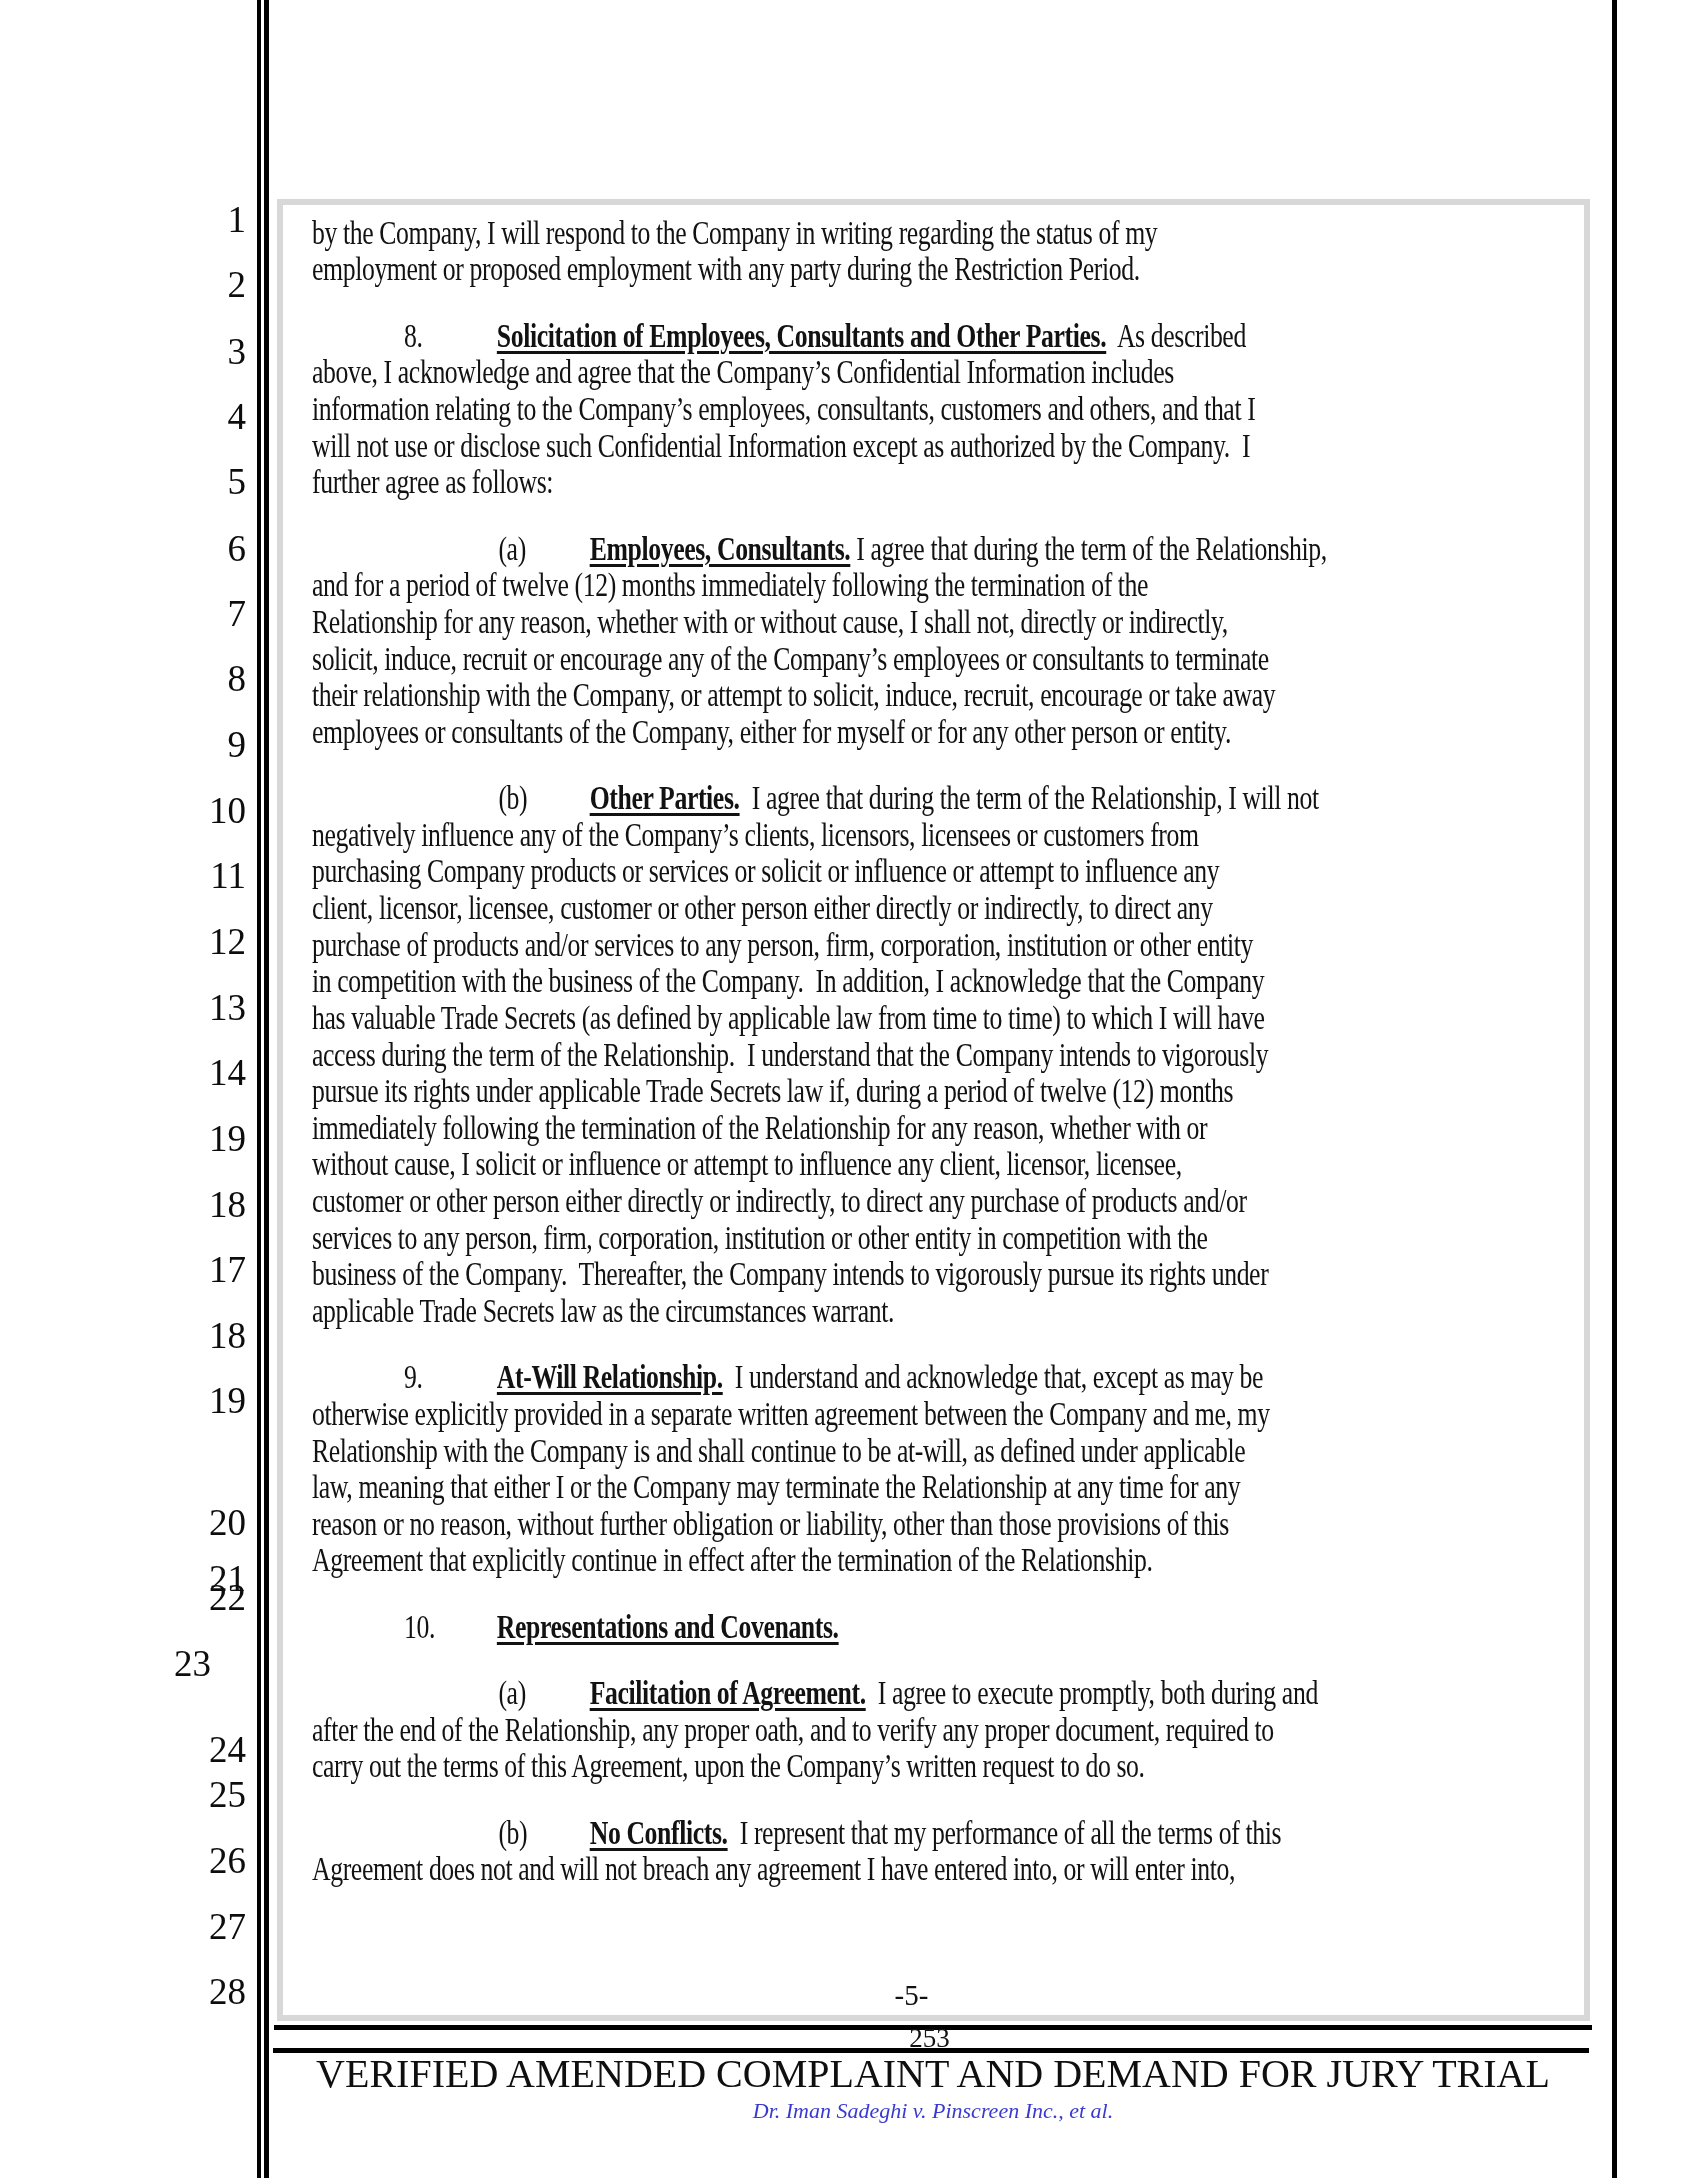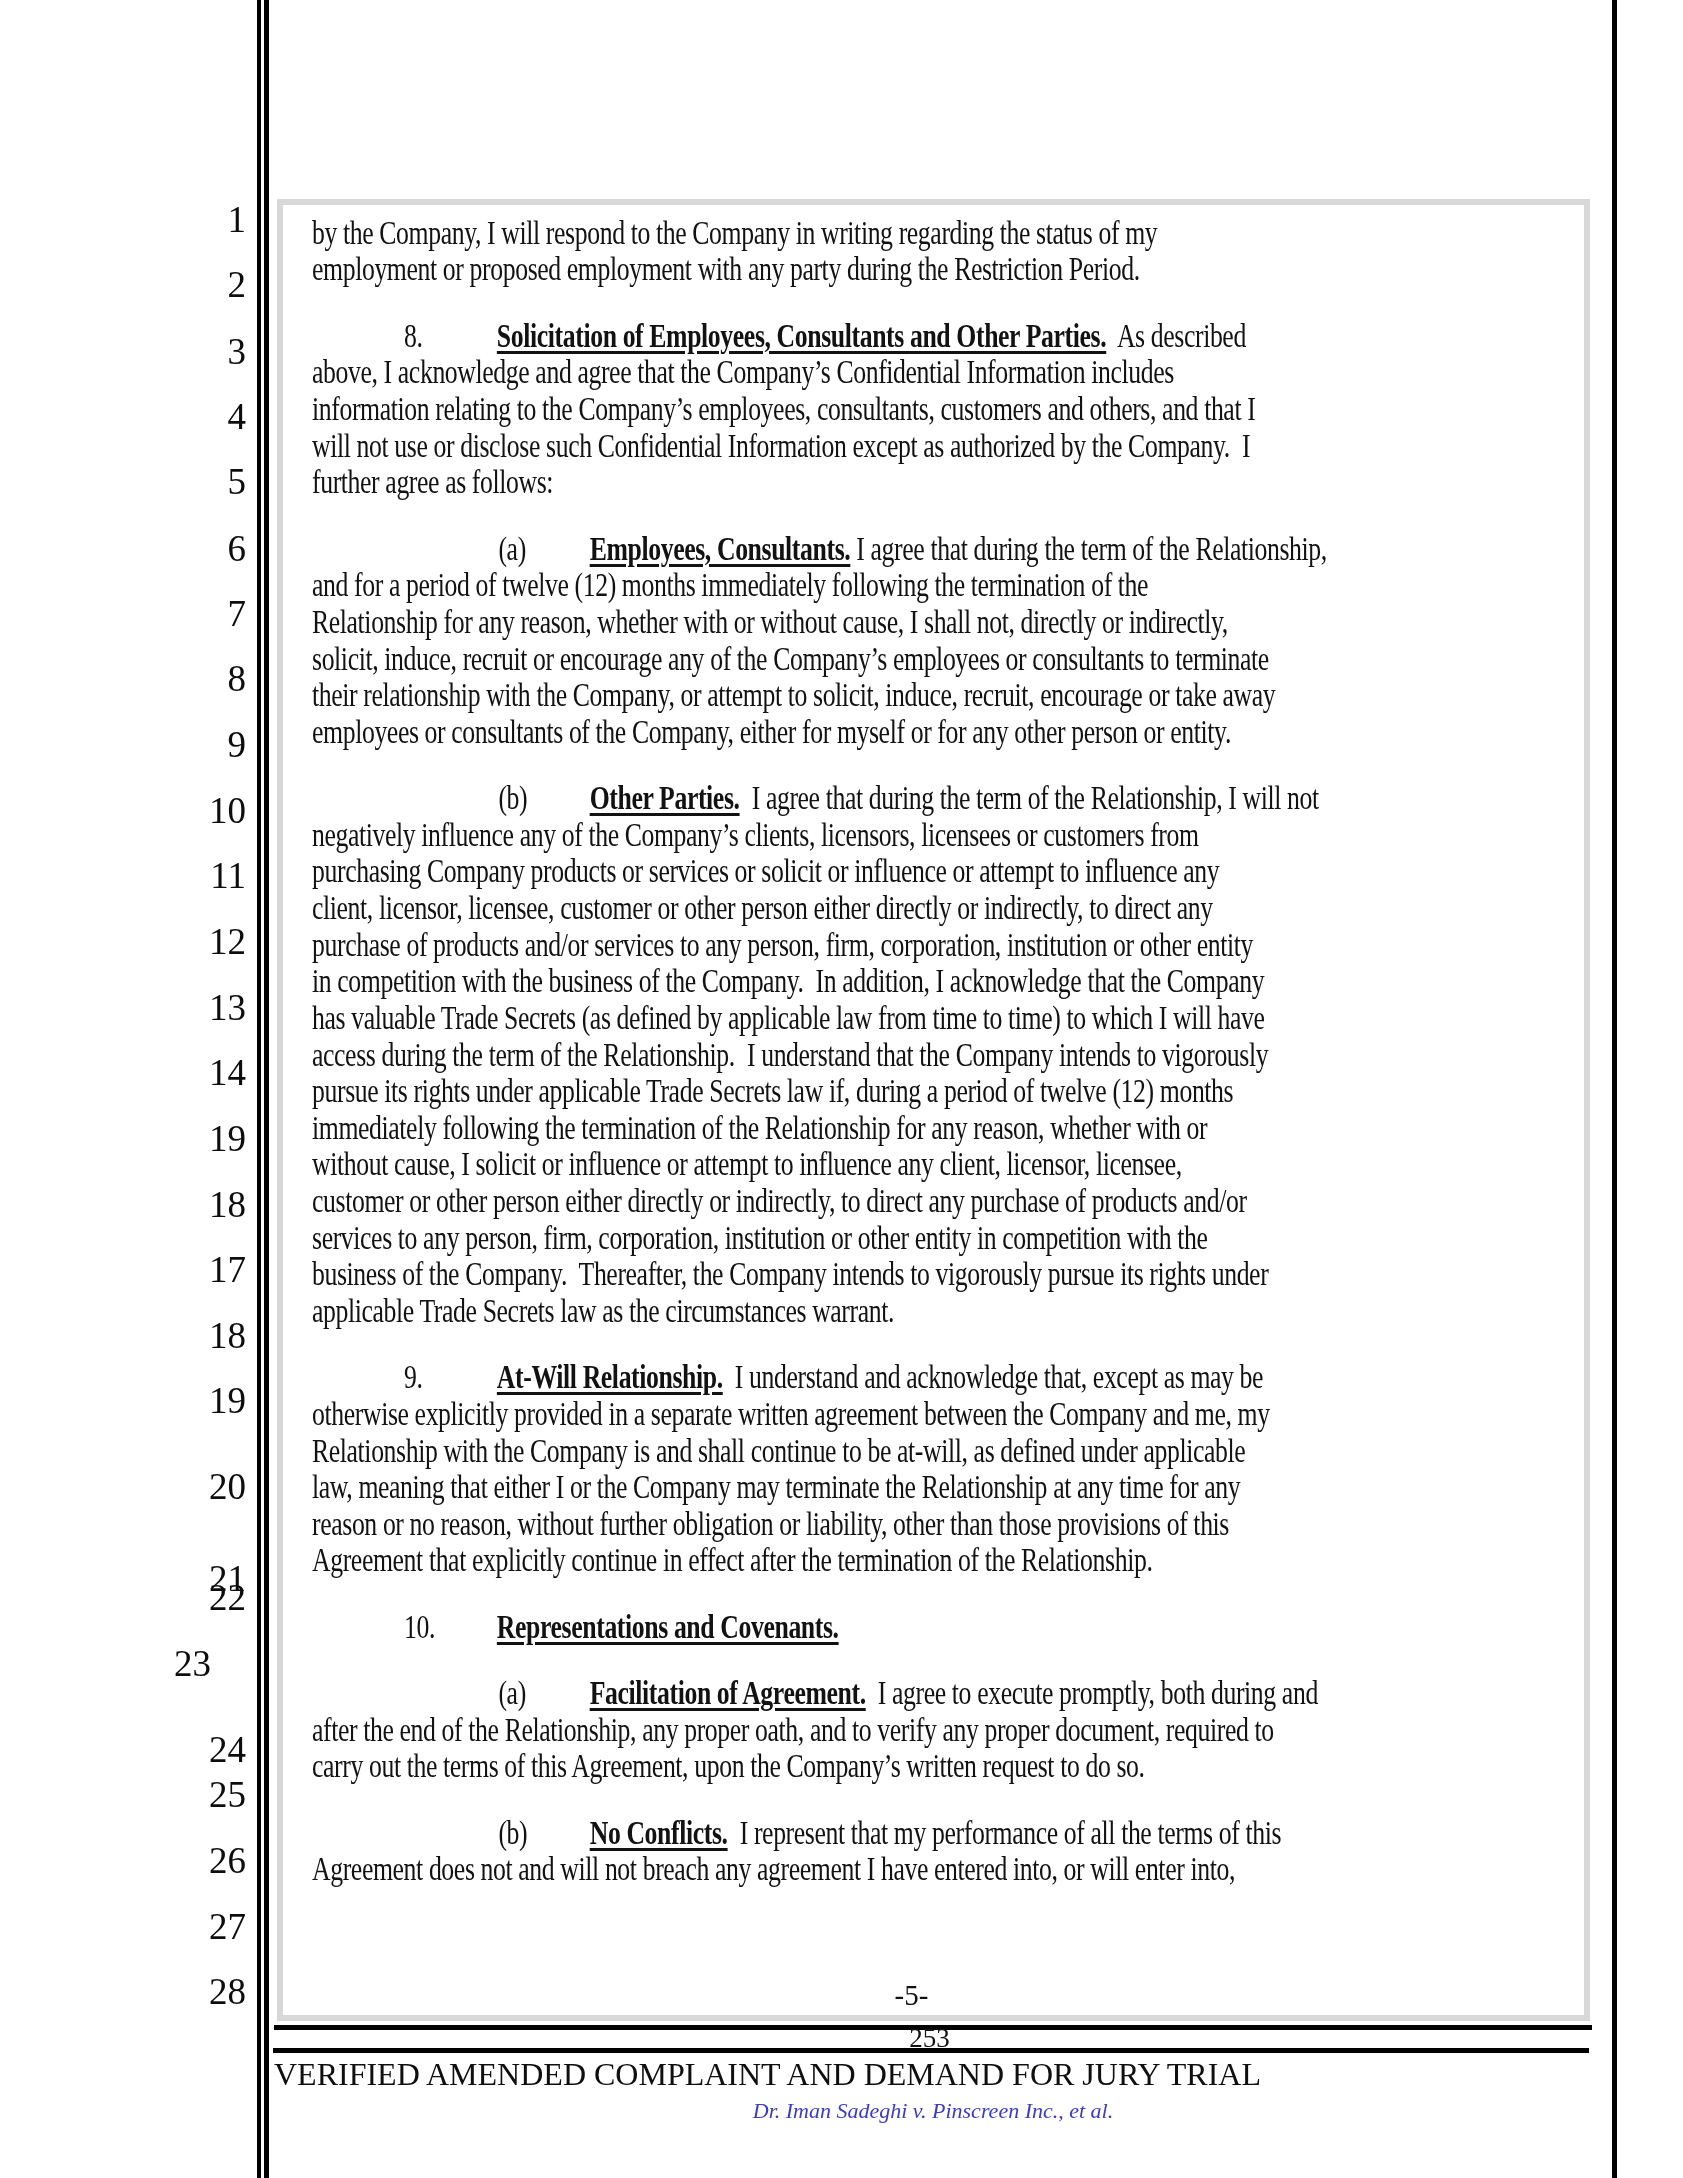--- a/index.html
+++ b/index.html
@@ -30,22 +30,22 @@
   .pnum{display:inline-block;}
 
   
   #page-number{position:absolute;left:842px;top:1980px;width:139px;text-align:center;
                font-size:29px;line-height:30px;color:#121212;}
   .hline{position:absolute;background:#000;}
   #footer-line-1{left:274px;top:2025px;width:1318px;height:5px;}
   #footer-line-2{left:273px;top:2048px;width:1316px;height:5px;}
   #bates-number{position:absolute;left:880px;top:2026px;width:99px;text-align:center;
                 font-size:27px;line-height:24px;color:#121212;}
-  #footer-title{position:absolute;left:274px;top:2056px;width:1318px;text-align:left;
-                font-size:32px;line-height:36px;color:#0f0f0f;}
+  #footer-title{position:absolute;left:274px;top:2056px;width:1318px;text-align:center;
+                font-size:40px;line-height:36px;color:#0f0f0f;}
   #footer-caption{position:absolute;left:274px;top:2093px;width:1318px;text-align:center;
                   font-size:22px;line-height:36px;font-style:italic;}
 </style>
 </head>
 <body>
 
 <div id="page">
 
   <div class="vrule" id="left-rule-1"></div>
   <div class="vrule" id="left-rule-2"></div>
@@ -64,21 +64,21 @@
       <div class="lnum" style="top: 792px;">10</div>
       <div class="lnum" style="top: 857px;">11</div>
       <div class="lnum" style="top: 923px;">12</div>
       <div class="lnum" style="top: 989px;">13</div>
       <div class="lnum" style="top: 1054px;">14</div>
       <div class="lnum" style="top: 1120px;">19</div>
       <div class="lnum" style="top: 1186px;">18</div>
       <div class="lnum" style="top: 1251px;">17</div>
       <div class="lnum" style="top: 1317px;">18</div>
       <div class="lnum" style="top: 1382px;">19</div>
-      <div class="lnum" style="top: 1468px;">20</div>
+      <div class="lnum" style="top: 1504px;">20</div>
       <div class="lnum" style="top: 1514px; margin-top: 46px;">21</div>
       <div class="lnum" style="top: 1579px;">22</div>
       <div class="lnum" style="top: 1645px; text-align: center;">23</div>
       <div class="lnum" style="top: 1711px; margin-top: 20px;">24</div>
       <div class="lnum" style="top: 1776px;">25</div>
       <div class="lnum" style="top: 1842px;">26</div>
       <div class="lnum" style="top: 1908px;">27</div>
       <div class="lnum" style="top: 1973px;">28</div>
     </div>
 

